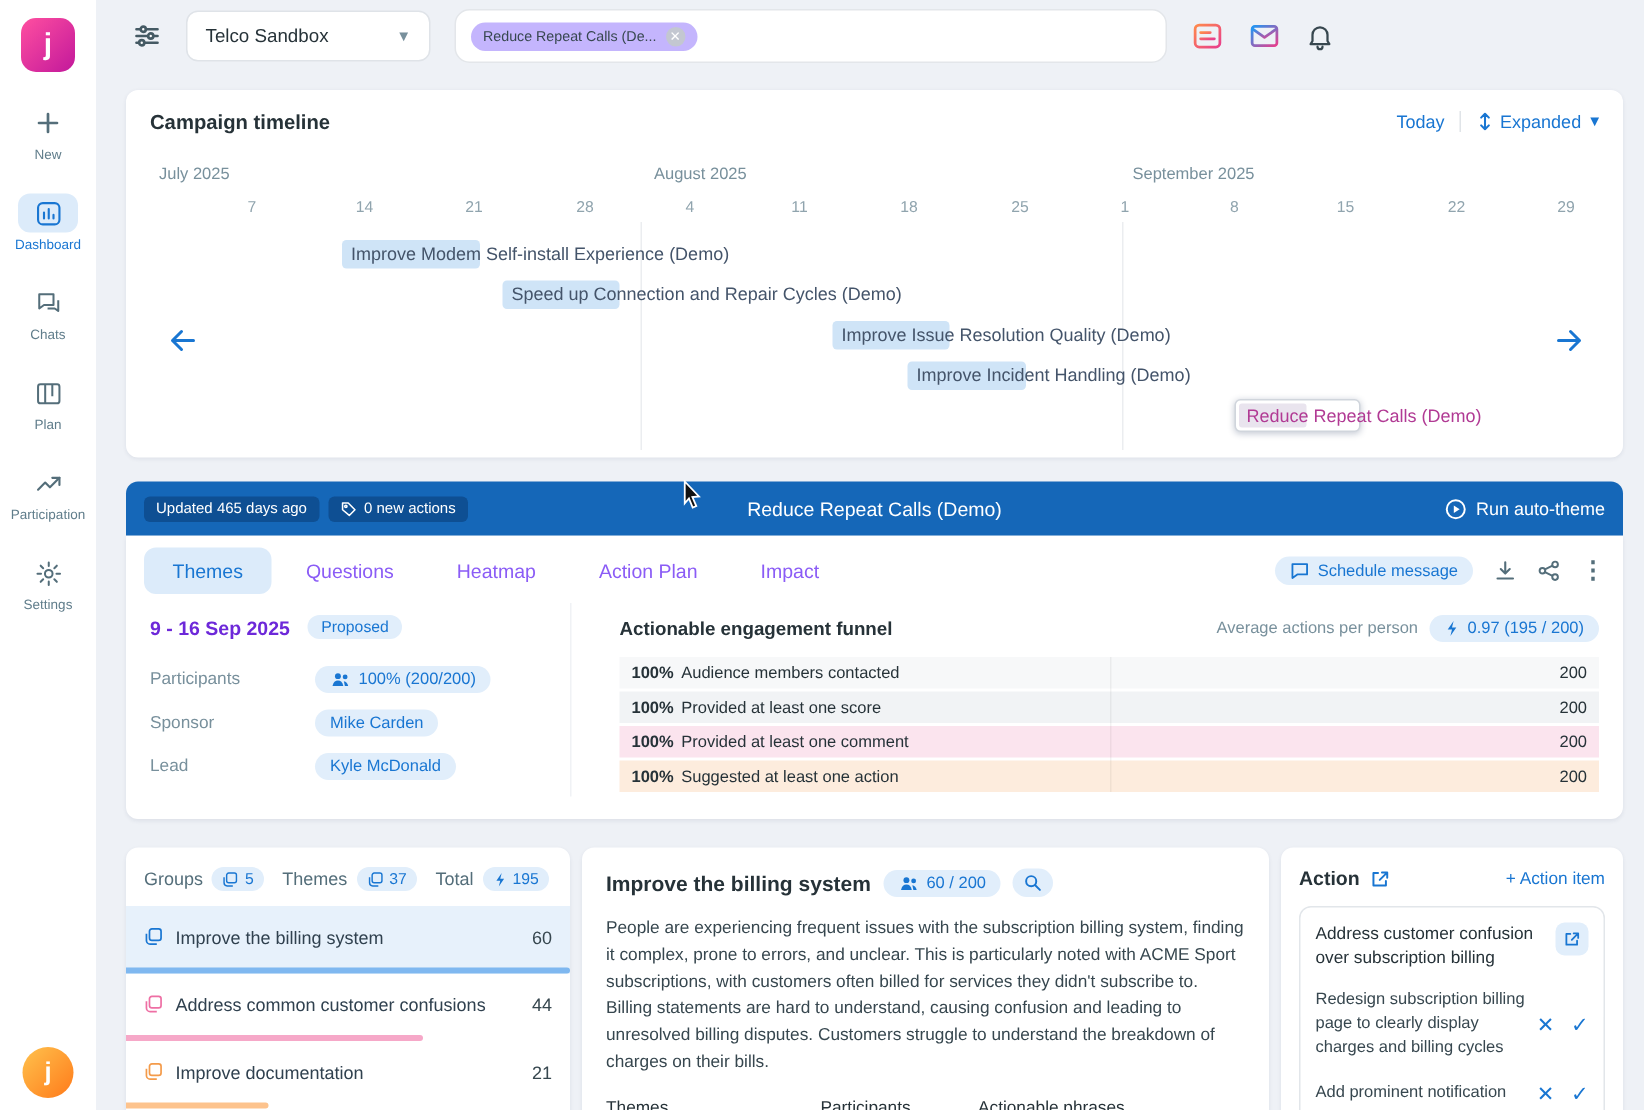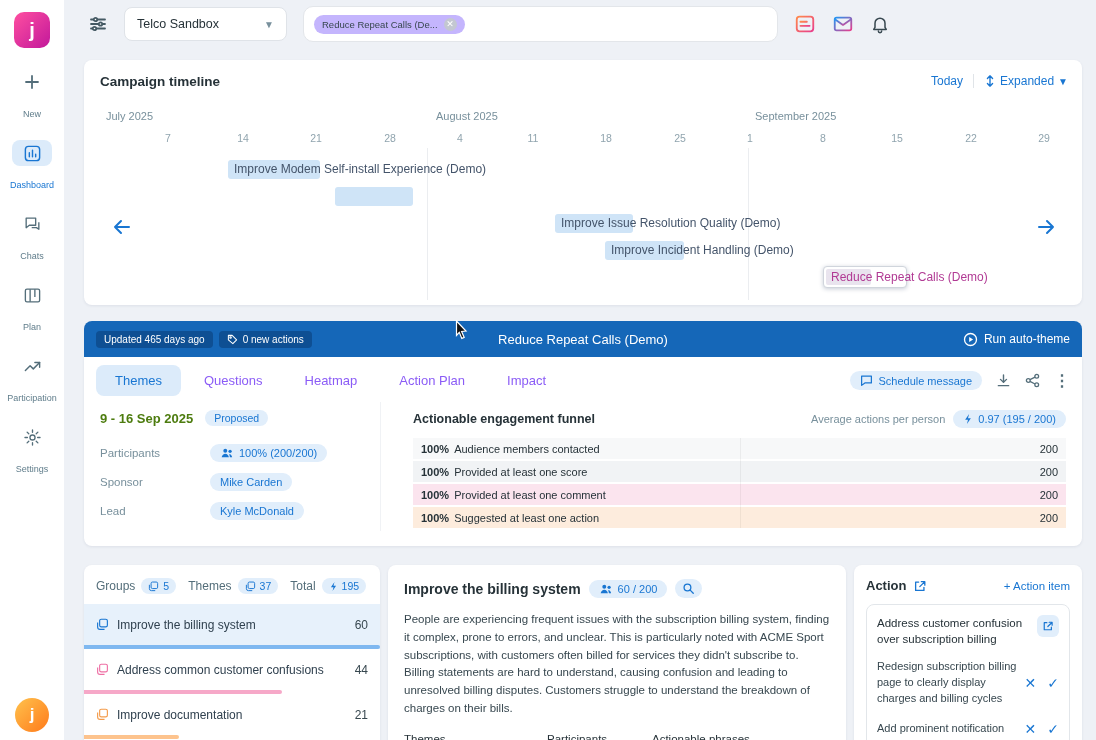--- a/index.html
+++ b/index.html
@@ -3,21 +3,21 @@
 <meta charset="utf-8">
 <style>
   html,body{margin:0;padding:0}
   body{font-family:"Liberation Sans",sans-serif;background:#dfe4ea}
   .page{position:relative;width:1096px;height:740px;background:#eef1f6;overflow:hidden;color:#263238}
   .card{position:absolute;background:#fff;border-radius:8px;box-shadow:0 1px 3px rgba(20,40,80,.08)}
 
   
   .sidebar{position:absolute;left:0;top:0;width:64px;height:740px;background:#fff;display:flex;flex-direction:column;align-items:center;padding:12px 0 8px;z-index:6;box-sizing:border-box}
   .logo{width:36px;height:36px;border-radius:10px;background:linear-gradient(135deg,#ff4fa0,#c2189b);color:#fff;font-weight:bold;font-size:20px;display:flex;align-items:center;justify-content:center;cursor:pointer}
-  .nav-item{display:flex;flex-direction:column;align-items:center;gap:14px;margin-top:21px;cursor:pointer}
+  .nav-item{display:flex;flex-direction:column;align-items:center;gap:3px;margin-top:21px;cursor:pointer}
   .nav-item .lbl{font-size:9px;color:#607d8b}
   .nav-item.active .lbl{color:#1976d2}
   .icon-pill{width:40px;height:26px;border-radius:8px;display:flex;align-items:center;justify-content:center}
   .nav-item.active .icon-pill{background:#dcebfa}
   .avatar{margin-top:auto;width:34px;height:34px;border-radius:50%;background:linear-gradient(135deg,#ffc24d,#ff7a1a);display:flex;align-items:center;justify-content:center;color:#fff;font-weight:bold;font-size:17px;cursor:pointer}
 
   
   .topbar{position:absolute;left:64px;top:0;width:846px;height:48px;display:flex;align-items:center;padding:0 20px 0 24px;gap:16px;box-sizing:border-box}
   .filter-btn{display:flex;cursor:pointer}
   .ws-select{width:163px;height:34px;background:#fff;border:1px solid #dfe3e8;border-radius:8px;display:flex;align-items:center;justify-content:space-between;padding:0 12px;font-size:12.5px;color:#263238;cursor:pointer;box-sizing:border-box}
@@ -58,21 +58,21 @@
   .tab.active{background:#dcebfa;color:#1976d2;font-weight:500}
   .tabs-right{margin-left:auto;display:flex;align-items:center;gap:14px}
   .tabs-right .ic{display:flex;cursor:pointer}
   .chip{background:#e1eefb;color:#1976d2;border-radius:14px;padding:3px 10px;font-size:11px;display:inline-flex;align-items:center;gap:5px;white-space:nowrap}
   .chip.btn{cursor:pointer}
   .kebab{font-size:16px;color:#546e7a;font-weight:bold;cursor:pointer;line-height:1}
 
   .cc-body{display:flex;padding:4px 16px 0}
   .info-col{width:280px;flex:none}
   .date-row{display:flex;align-items:center;gap:12px;margin:8px 0 18px}
-  .date{font-size:13px;font-weight:700;color:#4d7c0f}
+  .date{font-size:13px;font-weight:700;color:#6d28d9}
   .info-row{display:flex;align-items:center;margin-bottom:11px}
   .info-label{width:110px;font-size:11.5px;color:#78909c}
   .funnel-col{flex:1;padding-left:32px;border-left:1px solid #f0f2f5}
   .funnel-head{display:flex;align-items:center;margin:8px 0 10px}
   .funnel-title{font-size:12.5px;font-weight:700;color:#263238}
   .funnel-avg{margin-left:auto;display:flex;align-items:center;gap:8px;font-size:11px;color:#78909c}
   .frows{position:relative}
   .frows::after{content:"";position:absolute;left:50%;top:0;bottom:0;width:1px;background:rgba(0,0,0,.05)}
   .frow{position:relative;height:21px;margin-bottom:2px;display:flex;align-items:center;padding:0 8px;font-size:11px;color:#263238}
   .frow .pct{font-weight:700;margin-right:5px}
@@ -270,20 +270,21 @@
 
     <div class="vline" style="left:343px"></div>
     <div class="vline" style="left:664px"></div>
 
     <div class="tl-row" style="top:100px">
       <div class="tl-bar" style="left:144px;width:92px"></div>
       <span class="tl-label" style="left:150px">Improve Modem Self-install Experience (Demo)</span>
     </div>
     <div class="tl-row" style="top:127px">
       <div class="tl-bar" style="left:251px;width:78px"></div>
+      <span class="tl-label" style="left:257px">Speed up Connection and Repair Cycles (Demo)</span>
     </div>
     <div class="tl-row" style="top:154px">
       <div class="tl-bar" style="left:471px;width:78px"></div>
       <span class="tl-label" style="left:477px">Improve Issue Resolution Quality (Demo)</span>
     </div>
     <div class="tl-row" style="top:181px">
       <div class="tl-bar" style="left:521px;width:79px"></div>
       <span class="tl-label" style="left:527px">Improve Incident Handling (Demo)</span>
     </div>
     <div class="tl-row" style="top:208px">

